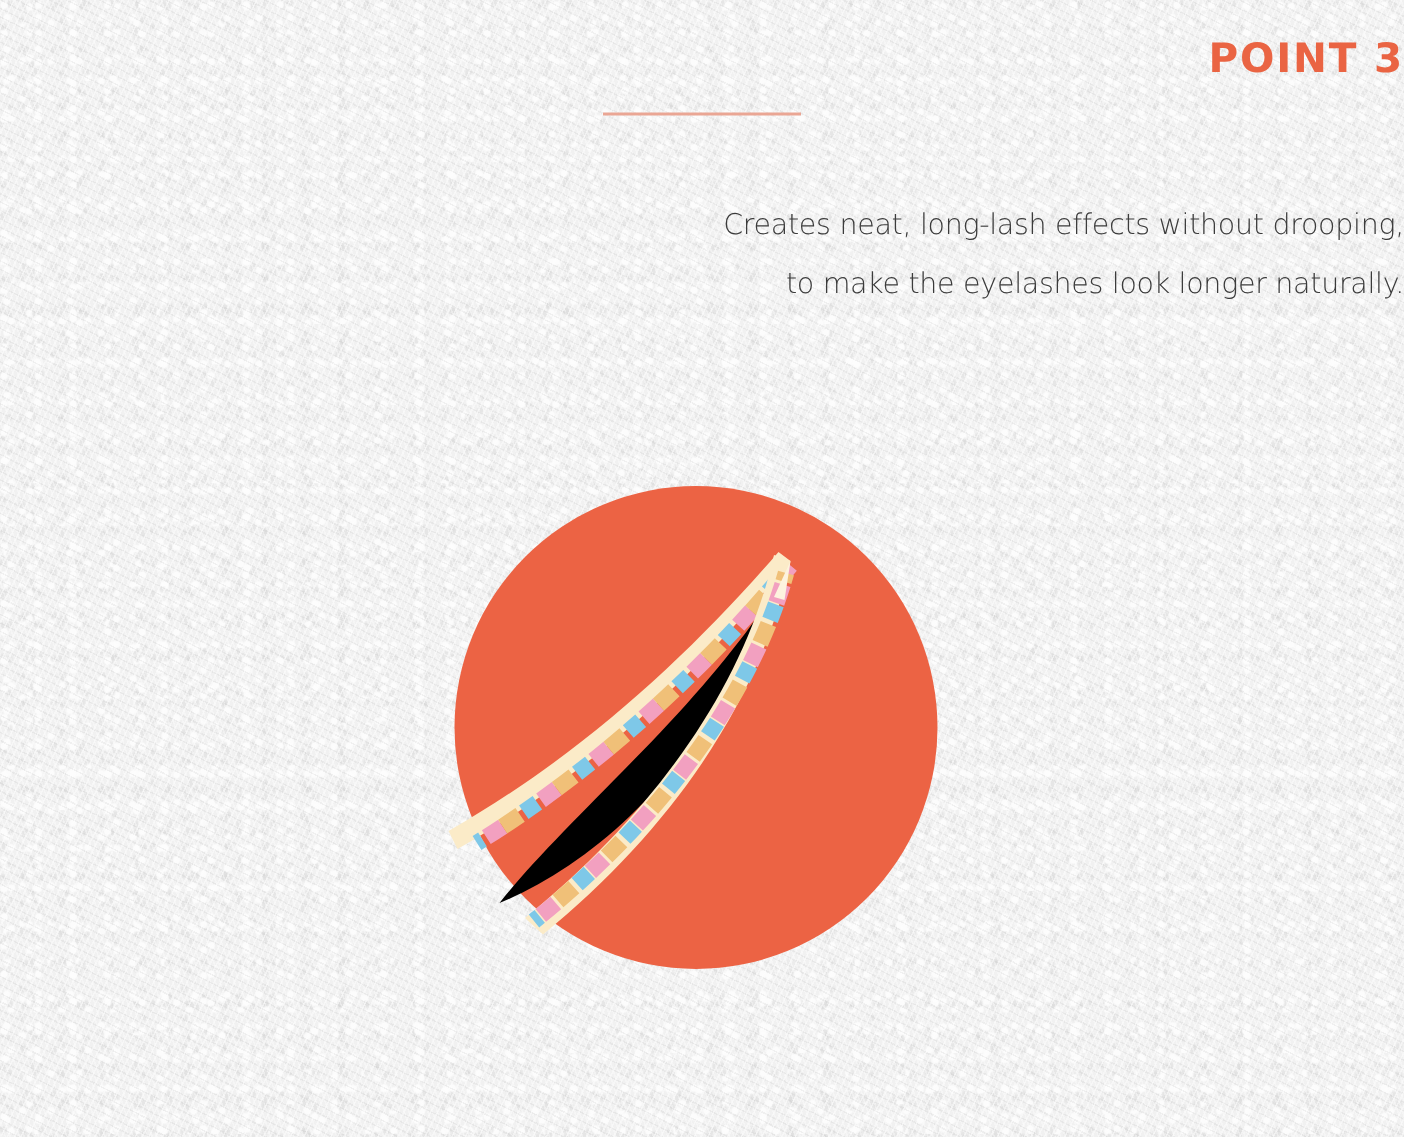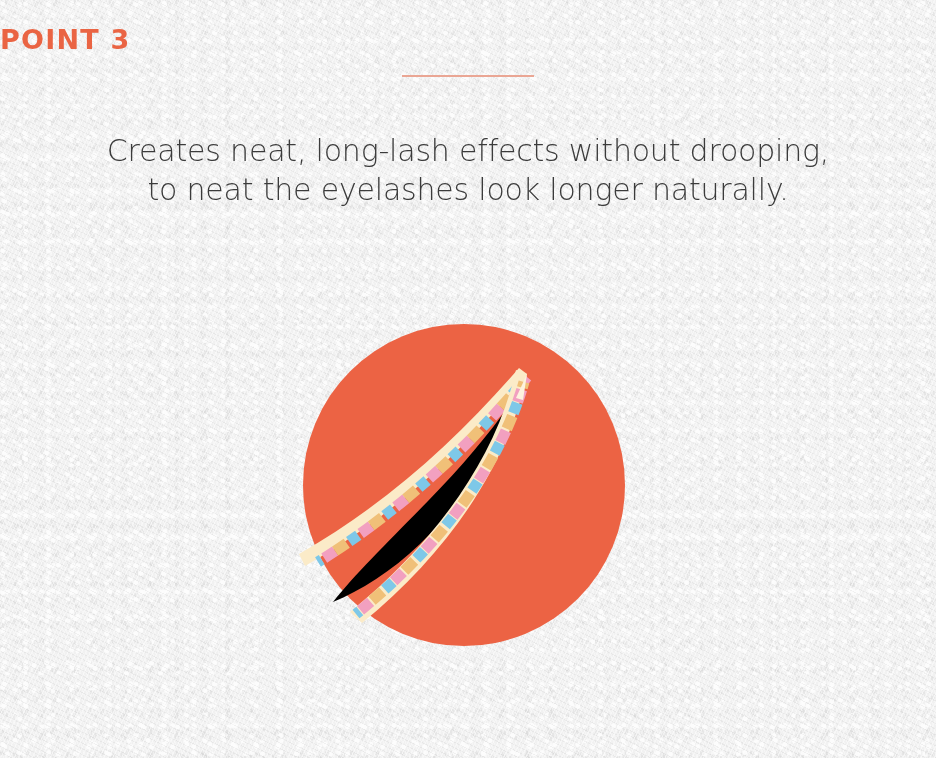--- a/index.html
+++ b/index.html
@@ -54,21 +54,21 @@
       repeating-linear-gradient(72deg,  rgba(255,255,255,0.40) 0 1px, rgba(0,0,0,0) 1px 3px);
     mix-blend-mode: normal;
   }
 
   
   #header {
     position: absolute;
     top: 26px;
     left: 0;
     width: 936px;
-    text-align: left;
+    text-align: right;
     z-index: 3;
   }
   #point-title {
     font-family: "DejaVu Sans", sans-serif;
     font-weight: bold;
     font-size: 27px;
     letter-spacing: 1.2px;
     color: #ea6443;
     line-height: 1;
     margin: 0;
@@ -79,26 +79,26 @@
     margin: 22px auto 0 auto;
     background: #eaa694;
   }
 
   
   #description {
     position: absolute;
     top: 131px;
     left: 0;
     width: 936px;
-    text-align: center;
+    text-align: right;
     z-index: 3;
     color: #3b3b3b;
     font-family: "DejaVu Sans", sans-serif;
     font-weight: 300;
-    font-size: 30px;
+    font-size: 19px;
     line-height: 39px;
     letter-spacing: -0.2px;
   }
   #description .line {
     display: block;
     white-space: nowrap;
   }
 
   
   #illustration {
@@ -122,21 +122,21 @@
 
   <div id="paper-texture"></div>
 
   <div id="header">
     <div id="point-title">POINT 3</div>
     <div id="title-underline"></div>
   </div>
 
   <div id="description">
     <span class="line">Creates neat, long-lash effects without drooping,</span>
-    <span class="line">to neat the eyelashes look longer naturally.</span>
+    <span class="line">to make the eyelashes look longer naturally.</span>
   </div>
 
   <div id="illustration">
     <svg viewBox="0 0 936 400" xmlns="http://www.w3.org/2000/svg">
       <defs>
 
         <clipPath id="sceneClip">
           <rect x="0" y="0" width="936" height="400"></rect>
         </clipPath>
 

